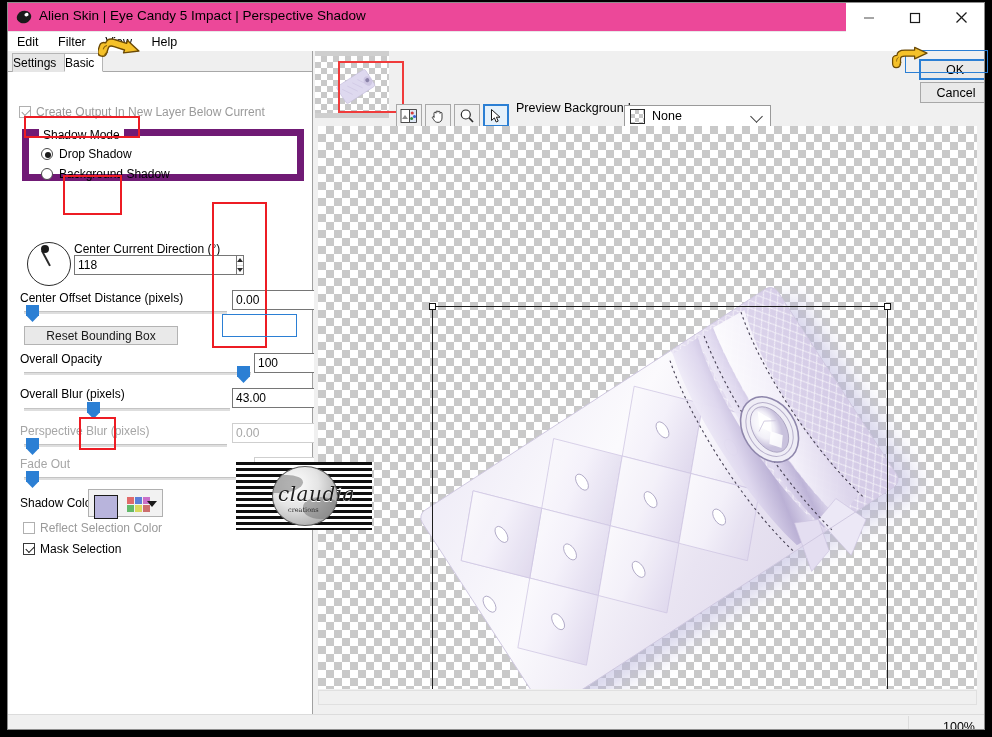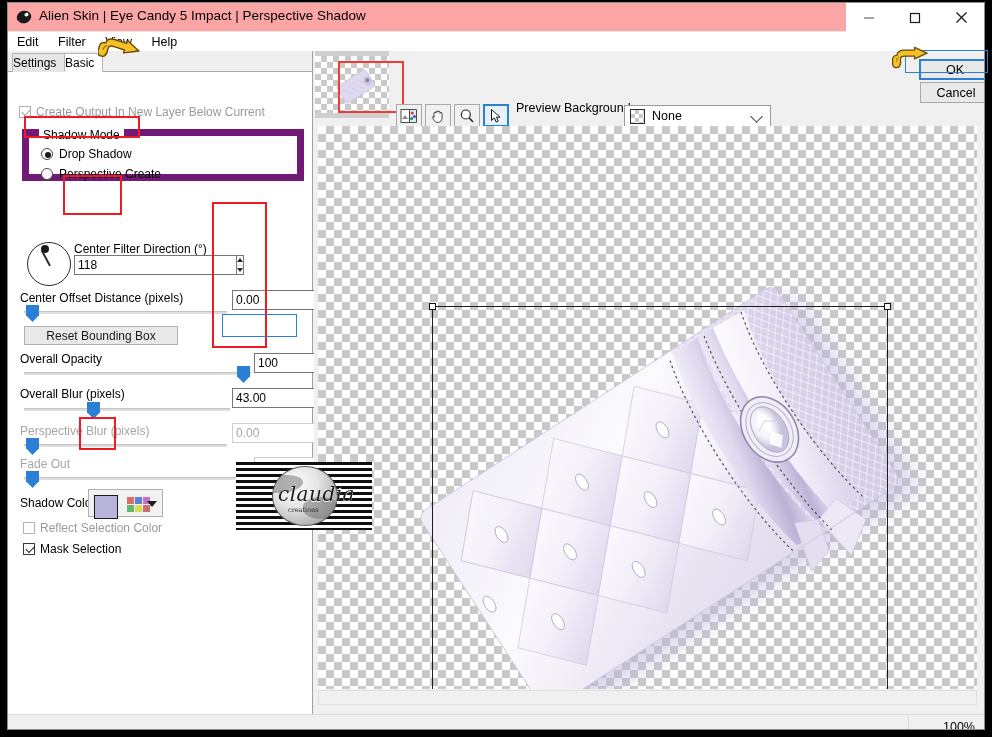--- a/index.html
+++ b/index.html
@@ -19,21 +19,21 @@
     position: absolute;
     left: 7px; top: 2px;
     width: 978px; height: 728px;
     background: #fff;
     border: 1px solid #8d8d8d;
     overflow: hidden;
   }
   .titlebar {
     position: relative;
     height: 29px;
-    background: #fca5a5;
+    background: #ec4899;
     border-bottom: 1px solid #e8e8e8;
     padding-left: 12px;
   }
   .title-icon {
     position: absolute; left: 8px; top: 6px;
     width: 16px; height: 16px;
   }
   .title-text {
     position: absolute; left: 31px; top: 5px;
     font-size: 13.5px; color: #000;
@@ -466,29 +466,29 @@
           <div class="chk-row" style="left:11px; top:33px;">
             <span class="chk-box checked-gray"></span><span class="label-gray">Create Output In New Layer Below Current</span>
           </div>
 
           <div class="groupbox" style="left:14px; top:57px; width:282px; height:52px;">
             <span class="gb-title">Shadow Mode</span>
             <div class="radio-row" style="left:12px; top:11px;">
               <span class="radio-dot on"></span><span>Drop Shadow</span>
             </div>
             <div class="radio-row" style="left:12px; top:31px;">
-              <span class="radio-dot"></span><span>Perspective Create</span>
+              <span class="radio-dot"></span><span>Background Shadow</span>
             </div>
           </div>
 
           <div class="dial" style="left:19px; top:170px;">
             <div class="needle" style="transform:rotate(-28deg);"></div>
             <div class="knob" style="left:13px; top:2px;"></div>
           </div>
-          <span class="sl-label" style="left:66px; top:170px;">Center Filter Direction (°)</span>
+          <span class="sl-label" style="left:66px; top:170px;">Center Current Direction (°)</span>
           <div class="spin" style="left:66px; top:183px; width:53px;">
             <input class="fld" value="118" style="">
             <div class="btns">
               <div>
                   <span class="arr-up"></span>
                 </div>
               <div>
                   <span class="arr-dn"></span>
                 </div>
             </div>

